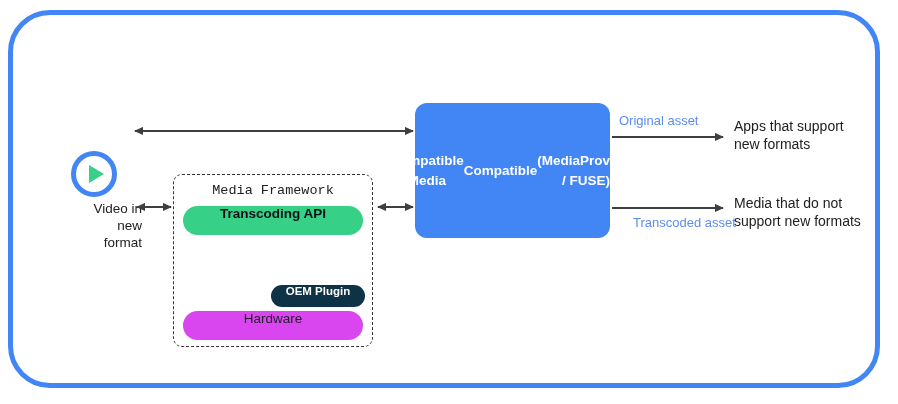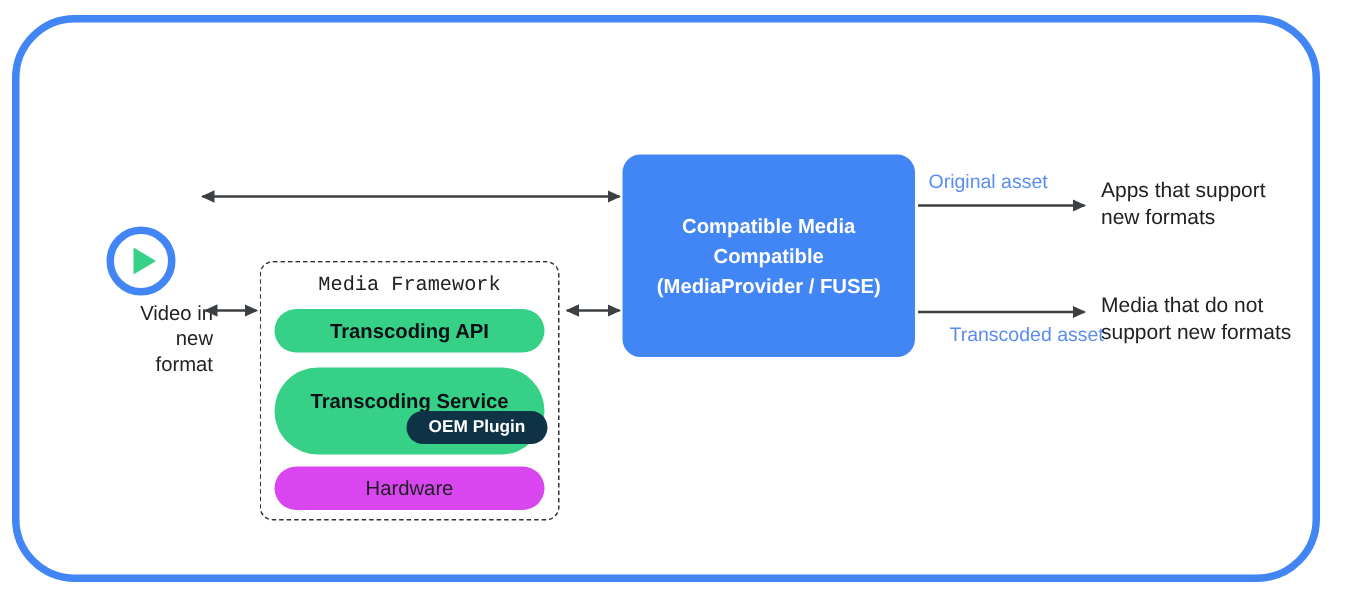--- a/index.html
+++ b/index.html
@@ -87,21 +87,21 @@
     text-align: center;
     font-size: 13.5px;
     color: #202124;
     font-family: Liberation Mono, monospace;
   }
 
   .pill {
     position: absolute;
     box-sizing: border-box;
     display: flex;
-    align-items: center;
+    align-items: flex-start;
     justify-content: center;
     border-radius: 999px;
   }
   .pill-api {
     left: 183px;
     top: 206px;
     width: 180px;
     height: 29px;
     background: #36D186;
     font-size: 13.5px;
@@ -114,21 +114,21 @@
     width: 180px;
     height: 58px;
     background: #36D186;
     font-size: 13.5px;
     font-weight: bold;
     color: #0d1117;
     padding-bottom: 14px;
   }
   .pill-oem {
     left: 271px;
-    top: 274px;
+    top: 285px;
     width: 94px;
     height: 22px;
     background: #0E3246;
     font-size: 11.5px;
     font-weight: bold;
     color: #ffffff;
   }
   .pill-hardware {
     left: 183px;
     top: 311px;
@@ -143,21 +143,21 @@
   .cmt-box {
     position: absolute;
     left: 415px;
     top: 103px;
     width: 195px;
     height: 135px;
     background: #4285F4;
     border-radius: 12px;
     box-sizing: border-box;
     display: flex;
-    flex-direction: column;
+    flex-direction: row;
     align-items: center;
     justify-content: center;
     color: #ffffff;
     font-size: 13.5px;
     font-weight: bold;
     line-height: 20px;
     text-align: center;
   }
 
   
@@ -206,23 +206,20 @@
     <div>format</div>
   </div>
 
   <div class="framework"></div>
   <div class="framework-title">Media Framework</div>
 
   <div class="pill pill-api">
     <span>Transcoding API</span>
   </div>
 
-  <div class="pill pill-service">
-    <span>Transcoding Service</span>
-  </div>
 
   <div class="pill pill-oem">
     <span>OEM Plugin</span>
   </div>
 
   <div class="pill pill-hardware">
     <span>Hardware</span>
   </div>
 
   <div class="cmt-box">

